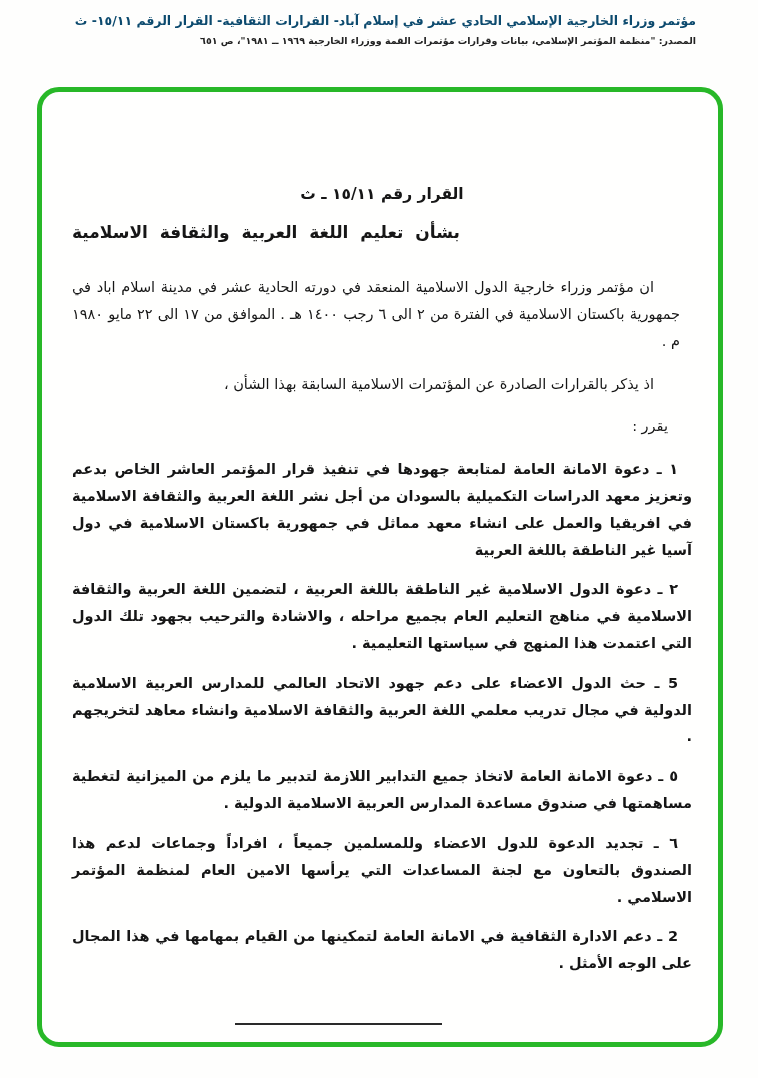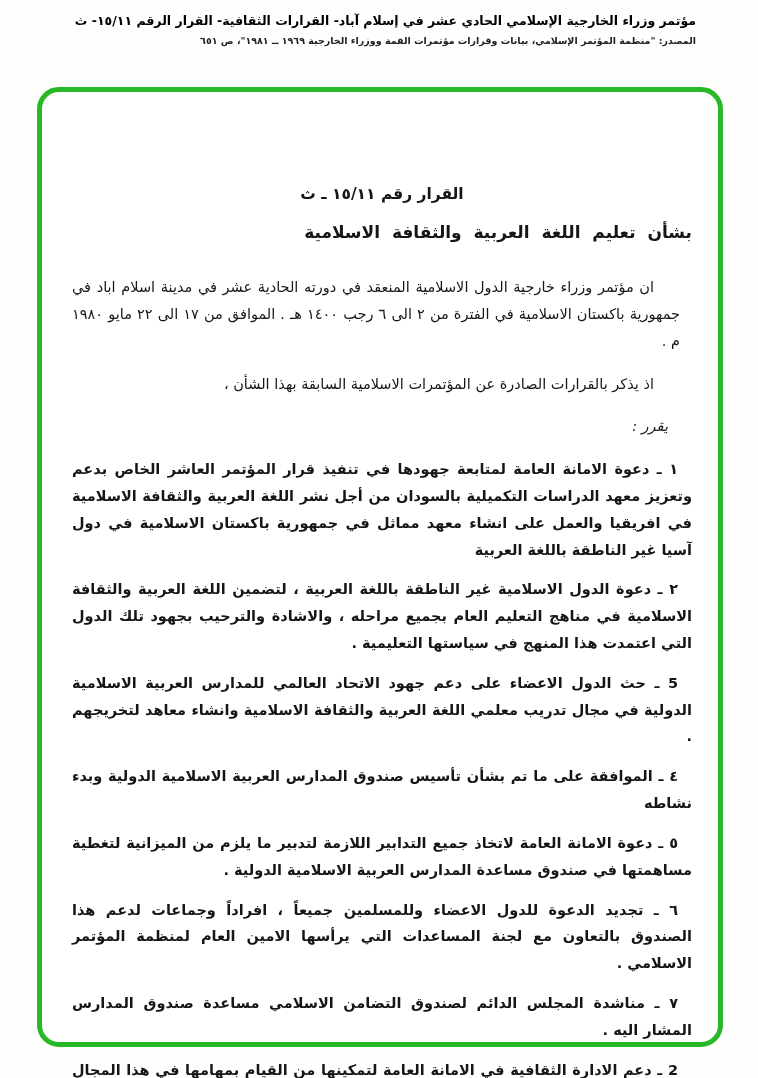--- a/index.html
+++ b/index.html
@@ -23,21 +23,21 @@
     top: 12px;
     right: 62px;
     left: 62px;
     direction: rtl;
     text-align: right;
   }
   .header-title {
     font-size: 12.5px;
     font-weight: bold;
     line-height: 1.5;
-    color: #000000;
+    color: #0c4a6e;
     white-space: nowrap;
   }
   .header-source {
     margin-top: 4px;
     font-size: 9.5px;
     font-weight: bold;
     color: #222;
   }
 
   
@@ -65,31 +65,30 @@
     margin: 0 0 8px 0;
     font-size: 15.5px;
     font-weight: bold;
     text-align: center;
     letter-spacing: 0.02em;
   }
   .doc-subtitle {
     margin: 0 0 26px 0;
     font-size: 17px;
     font-weight: bold;
-    text-align: right;
+    text-align: left;
     word-spacing: 0.35em;
   }
   .preamble {
     margin: 0 12px 16px 0;
     text-indent: 26px;
   }
   .decides {
     margin: 0 0 16px 0;
     text-indent: 24px;
-    font-style: italic;
   }
   .item {
     margin: 0 0 13px 0;
     text-indent: 14px;
     font-weight: bold;
   }
   .end-rule {
     width: 207px;
     height: 2px;
     background: #2a2a2a;
@@ -115,24 +114,22 @@
 
       <p class="preamble">ان مؤتمر وزراء خارجية الدول الاسلامية المنعقد في دورته الحادية عشر في مدينة اسلام اباد في جمهورية باكستان الاسلامية في الفترة من ٢ الى ٦ رجب ١٤٠٠ هـ . الموافق من ١٧ الى ٢٢ مايو ١٩٨٠ م .</p>
 
       <p class="preamble">اذ يذكر بالقرارات الصادرة عن المؤتمرات الاسلامية السابقة بهذا الشأن ،</p>
 
       <p class="decides">يقرر :</p>
 
       <p class="item">١ ـ دعوة الامانة العامة لمتابعة جهودها في تنفيذ قرار المؤتمر العاشر الخاص بدعم وتعزيز معهد الدراسات التكميلية بالسودان من أجل نشر اللغة العربية والثقافة الاسلامية في افريقيا والعمل على انشاء معهد مماثل في جمهورية باكستان الاسلامية في دول آسيا غير الناطقة باللغة العربية</p>
       <p class="item">٢ ـ دعوة الدول الاسلامية غير الناطقة باللغة العربية ، لتضمين اللغة العربية والثقافة الاسلامية في مناهج التعليم العام بجميع مراحله ، والاشادة والترحيب بجهود تلك الدول التي اعتمدت هذا المنهج في سياستها التعليمية .</p>
       <p class="item">5 ـ حث الدول الاعضاء على دعم جهود الاتحاد العالمي للمدارس العربية الاسلامية الدولية في مجال تدريب معلمي اللغة العربية والثقافة الاسلامية وانشاء معاهد لتخريجهم .</p>
-      <p class="item">٤ ـ الموافقة على ما تم بشأن تأسيس صندوق المدارس العربية الاسلامية الدولية وبدء نشاطه</p>
       <p class="item">٥ ـ دعوة الامانة العامة لاتخاذ جميع التدابير اللازمة لتدبير ما يلزم من الميزانية لتغطية مساهمتها في صندوق مساعدة المدارس العربية الاسلامية الدولية .</p>
       <p class="item">٦ ـ تجديد الدعوة للدول الاعضاء وللمسلمين جميعاً ، افراداً وجماعات لدعم هذا الصندوق بالتعاون مع لجنة المساعدات التي يرأسها الامين العام لمنظمة المؤتمر الاسلامي .</p>
-      <p class="item">٧ ـ مناشدة المجلس الدائم لصندوق التضامن الاسلامي مساعدة صندوق المدارس المشار اليه .</p>
       <p class="item">2 ـ دعم الادارة الثقافية في الامانة العامة لتمكينها من القيام بمهامها في هذا المجال على الوجه الأمثل .</p>
 
       <div class="end-rule"></div>
 
     </div>
   </div>
 
 </div>
 
 </body></html>

